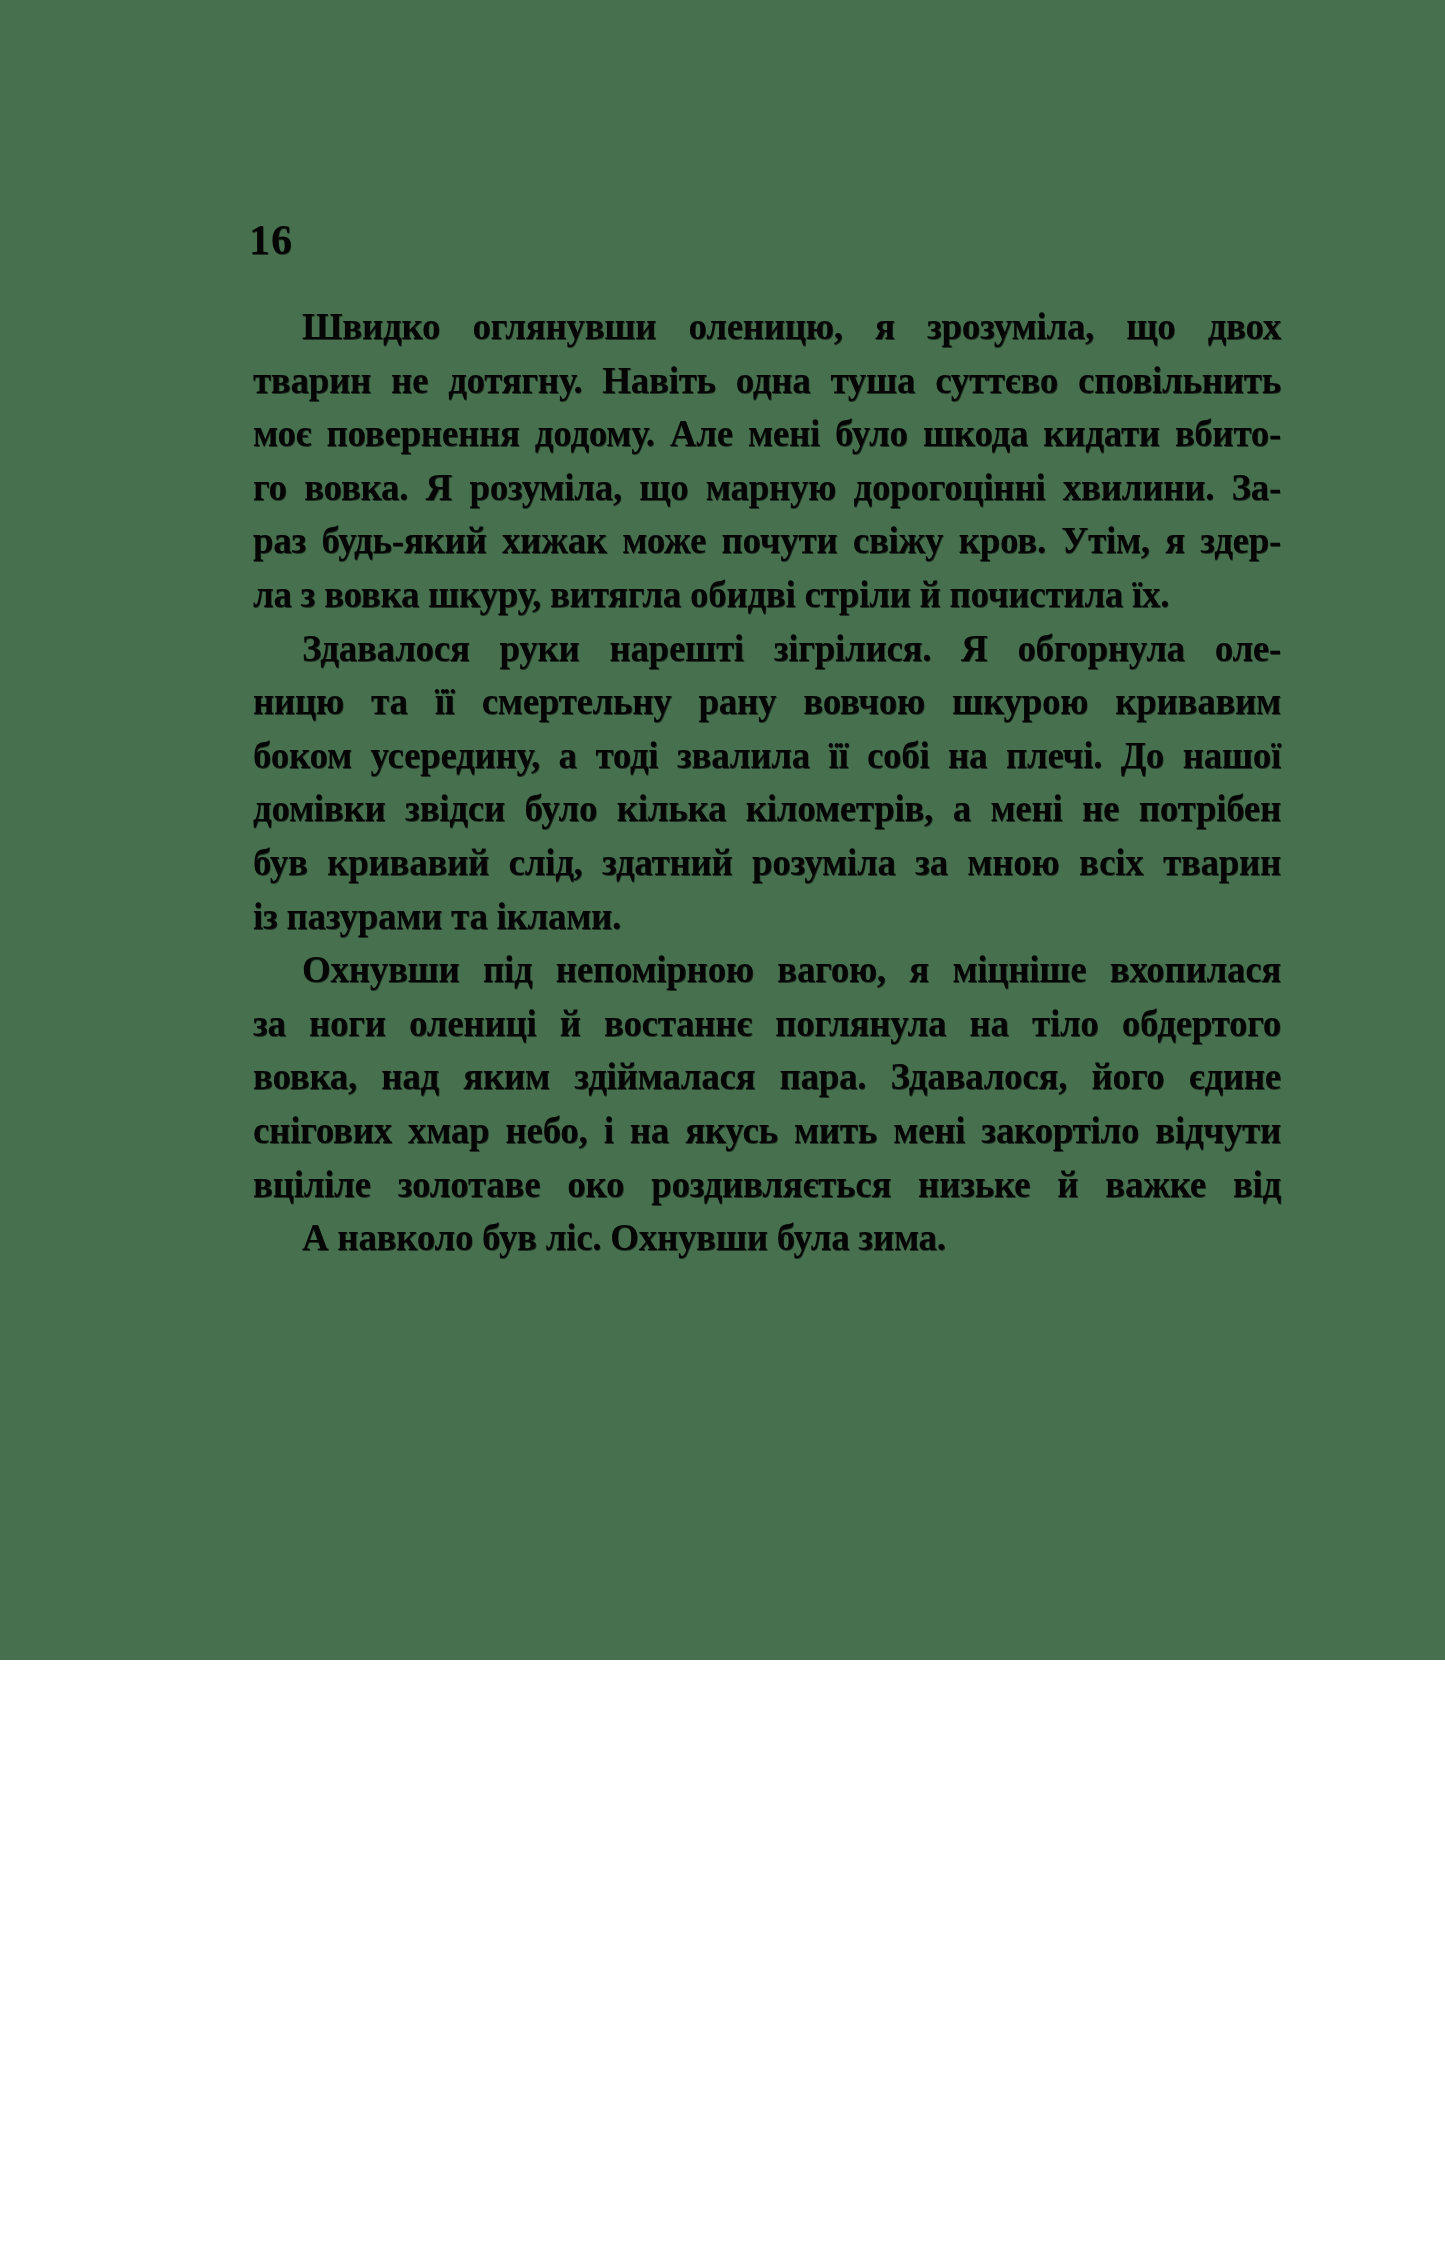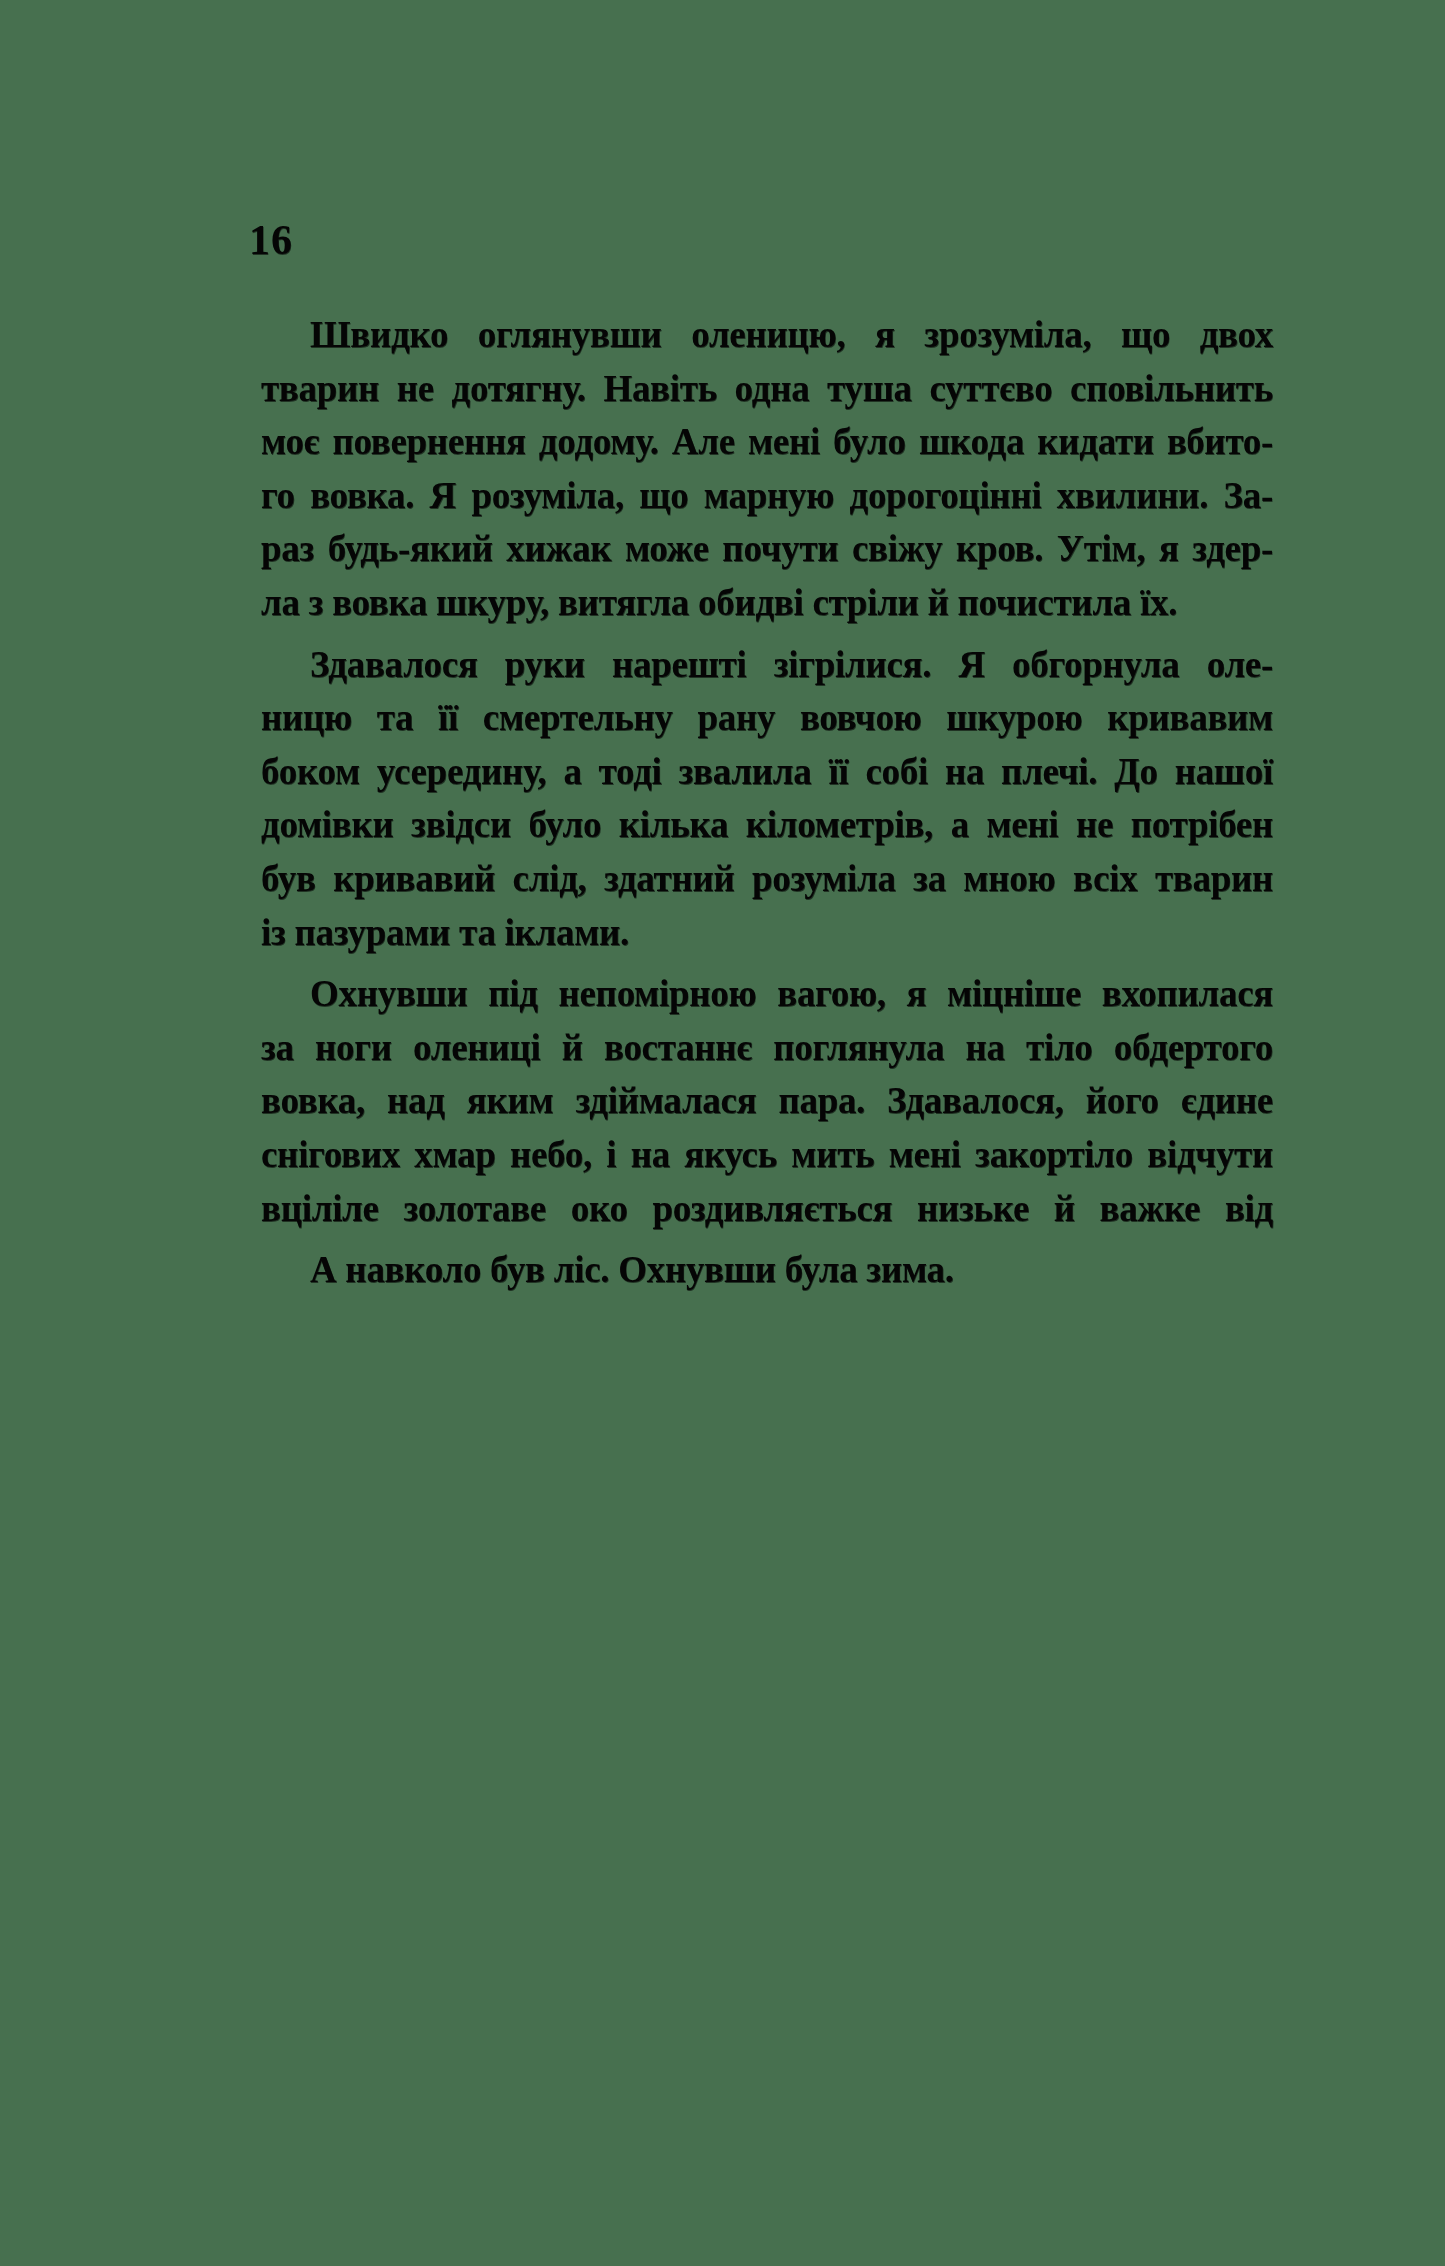--- a/index.html
+++ b/index.html
@@ -2,21 +2,21 @@
 <html><head>
 <meta charset="utf-8">
 <style>
   html, body {
     margin: 0;
     padding: 0;
   }
   .page {
     position: relative;
     width: 1445px;
-    height: 2266px;
+    height: 1660px;
     background: #47704F;
     color: #050505;
     font-family: "Liberation Serif", "DejaVu Serif", serif;
     font-weight: 700;
     overflow: hidden;
   }
   .page-number {
     position: absolute;
     left: 249px;
     top: 219px;
@@ -27,21 +27,21 @@
   }
   .text-block {
     position: absolute;
     left: 253px;
     top: 300px;
     width: 1028px;
     font-size: 37px;
     letter-spacing: -0.3px;
   }
   .para {
-    margin: 8px;
+    margin: 0;
     padding: 0;
   }
   .line {
     display: block;
     height: 53.6px;
     line-height: 53.6px;
     text-align: left;
     white-space: normal;
     text-shadow: 0.6px 0.6px 0 rgba(0,0,0,0.55);
   }

